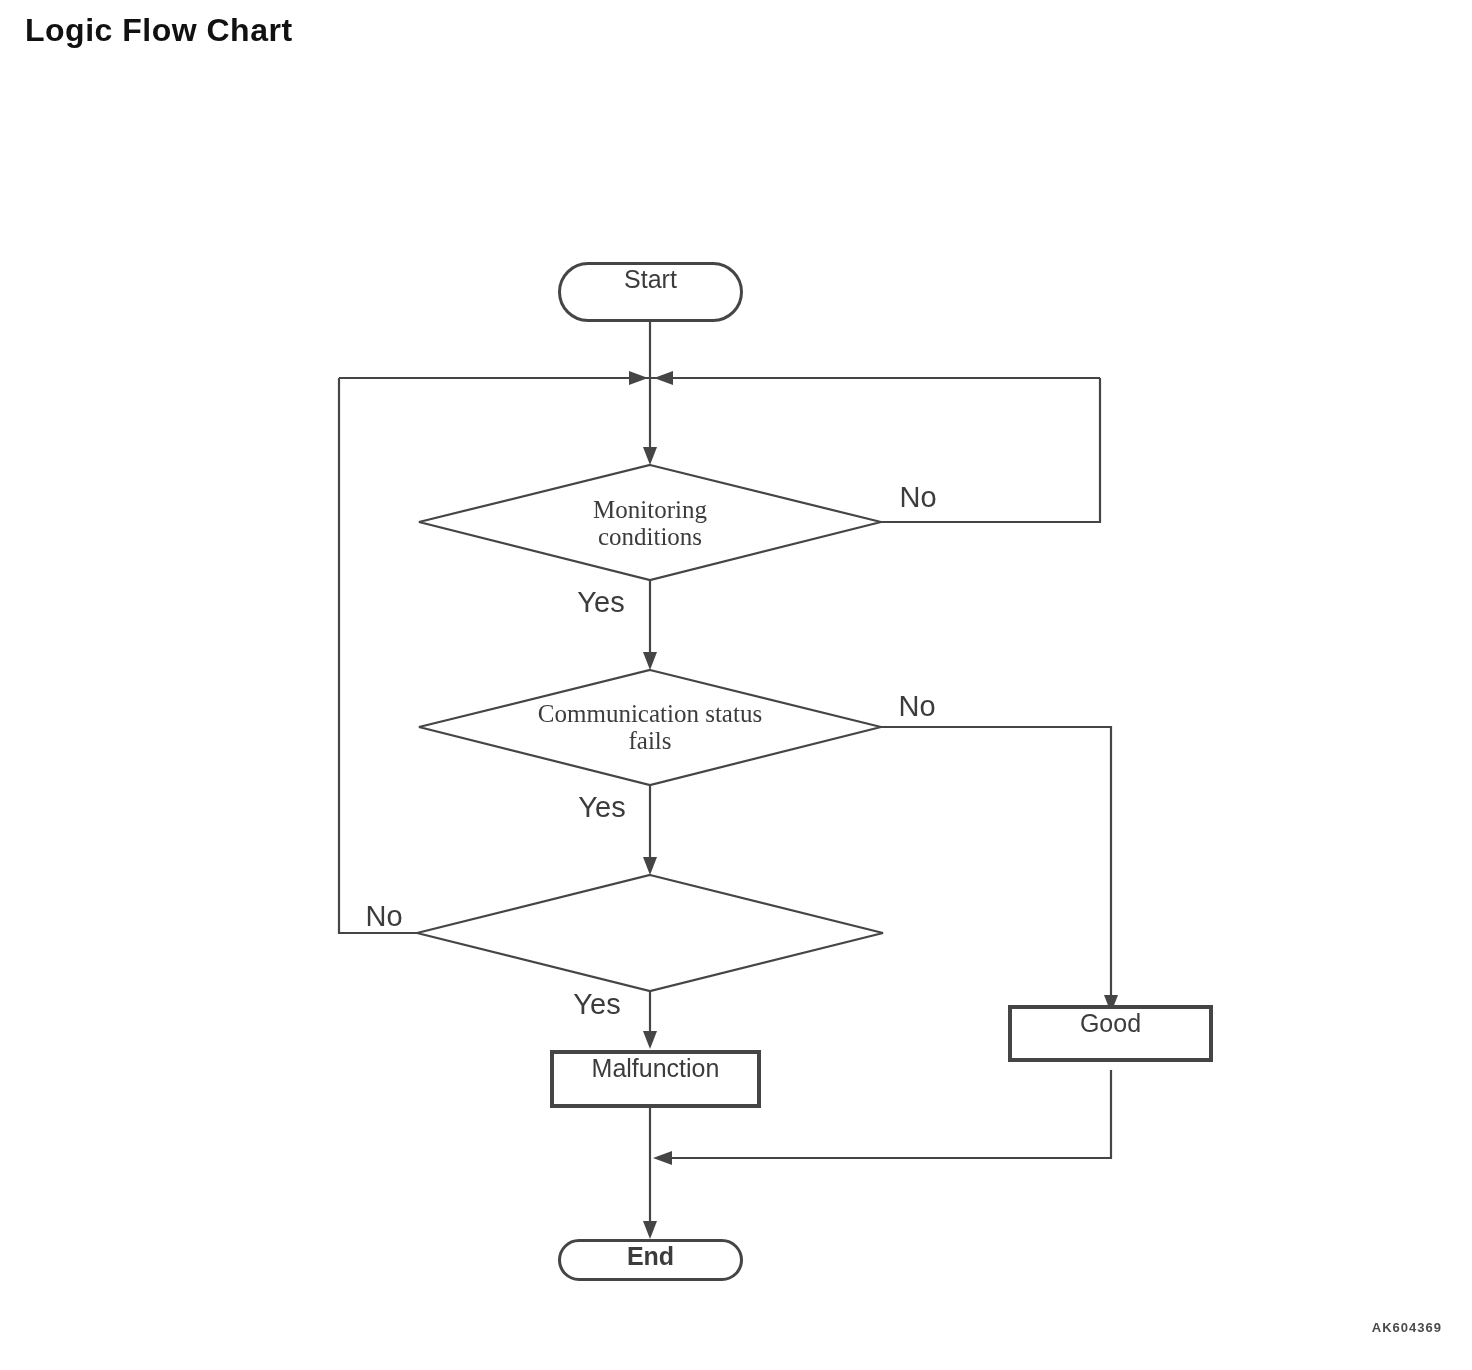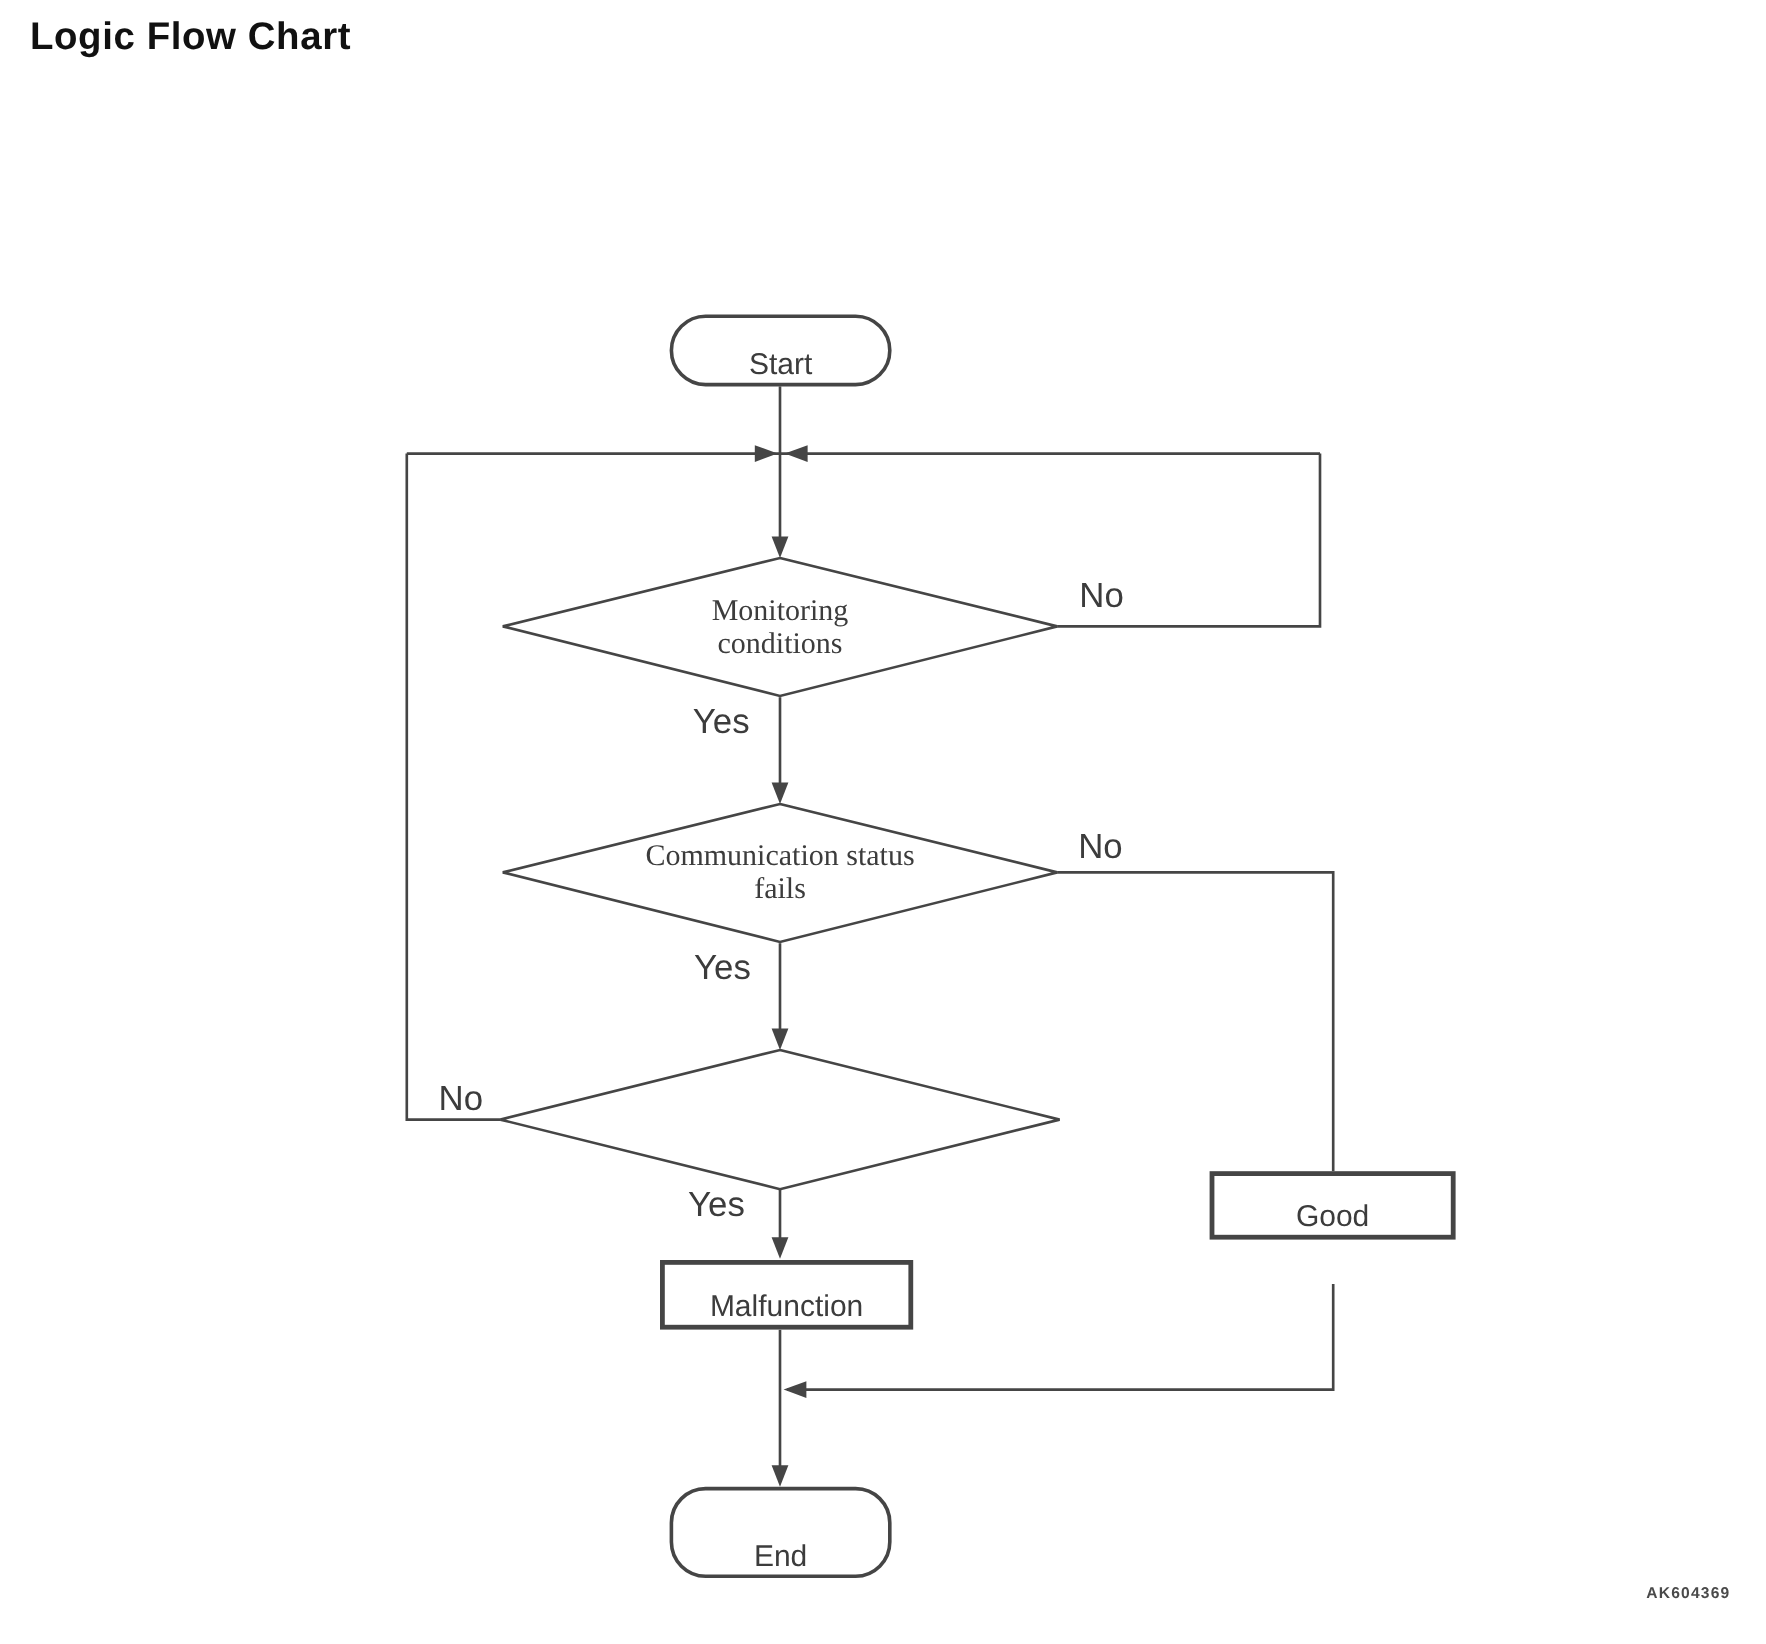--- a/index.html
+++ b/index.html
@@ -35,21 +35,21 @@
     stroke-width: 2.2;
     fill: #ffffff;
   }
   .arrow {
     fill: var(--line, #454545);
     stroke: none;
   }
   .node {
     position: absolute;
     display: flex;
-    align-items: flex-end;
+    align-items: flex-start;
     justify-content: center;
     font-size: 25px;
     color: var(--text, #3c3c3c);
     background: #ffffff;
     box-sizing: border-box;
     text-align: center;
   }
   .terminator {
     border: 3px solid var(--line, #454545);
     border-radius: 30px;
@@ -124,29 +124,29 @@
     <polygon class="arrow" points="643,1031 657,1031 650,1049"></polygon>
     <polygon class="arrow" points="1104,995 1118,995 1111,1013"></polygon>
     <polygon class="arrow" points="672,1151 672,1165 653,1158"></polygon>
     <polygon class="arrow" points="643,1221 657,1221 650,1239"></polygon>
   </svg>
 
   <div class="node terminator" style="left:558px; top:262px; width:185px; height:60px;">
     <span>Start</span>
   </div>
 
-  <div class="node process" style="left:1008px; top:976px; width:205px; height:57px;">
+  <div class="node process" style="left:1008px; top:1005px; width:205px; height:57px;">
     <span>Good</span>
   </div>
 
   <div class="node process" style="left:550px; top:1050px; width:211px; height:58px;">
     <span>Malfunction</span>
   </div>
 
-  <div class="node terminator" style="left:558px; top:1239px; width:185px; height:76px;">
+  <div class="node terminator" style="left:558px; top:1239px; width:185px; height:42px;font-weight:bold;">
     <span>End</span>
   </div>
 
   <div class="dlabel" style="left:570px; top:496px; width:160px;">Monitoring conditions</div>
 
   <div class="dlabel" style="left:515px; top:700px; width:270px;">Communication status fails</div>
 
 
   <div class="elabel" style="left:569px; top:589px;">Yes</div>
   <div class="elabel" style="left:886px; top:484px;">No</div>

